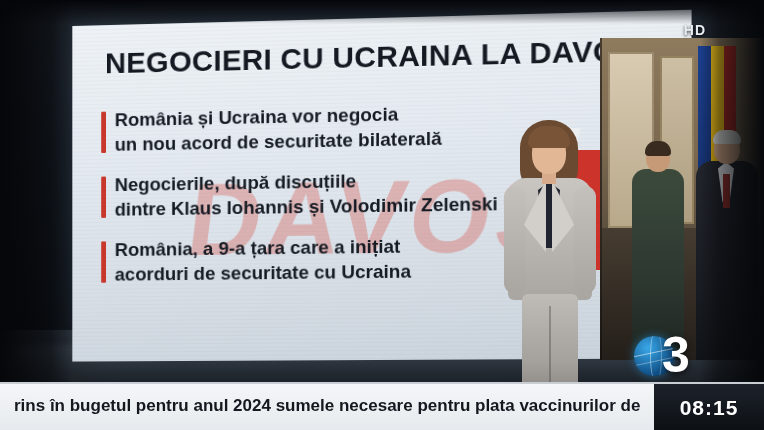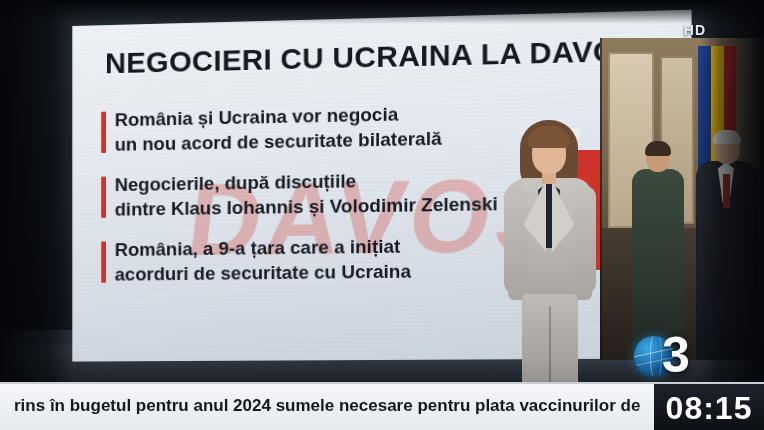--- a/index.html
+++ b/index.html
@@ -297,21 +297,21 @@
     position: absolute; left: 14px; top: 12px; right: 120px;
     font-size: 17px; font-weight: 700; color: #14181f;
     white-space: nowrap; overflow: hidden;
   }
   .clock-box {
     position: absolute; right: 0; top: 0; width: 110px; height: 48px;
     background: linear-gradient(180deg, #1d222a, #0c0f13);
     display: flex; align-items: center; justify-content: center;
   }
   .clock {
-    font-size: 32px; font-weight: 800; color: #ffffff;
+    font-size: 21px; font-weight: 800; color: #ffffff;
     letter-spacing: 1px;
     font-family: "Liberation Sans", sans-serif;
   }
 
   
   .vig-left {
     position: absolute; left: 0; top: 0; width: 72px; height: 382px;
     background: linear-gradient(90deg, #05070a 0%, rgba(5,7,10,0.55) 70%, rgba(5,7,10,0) 100%);
   }
   .vig-right {

